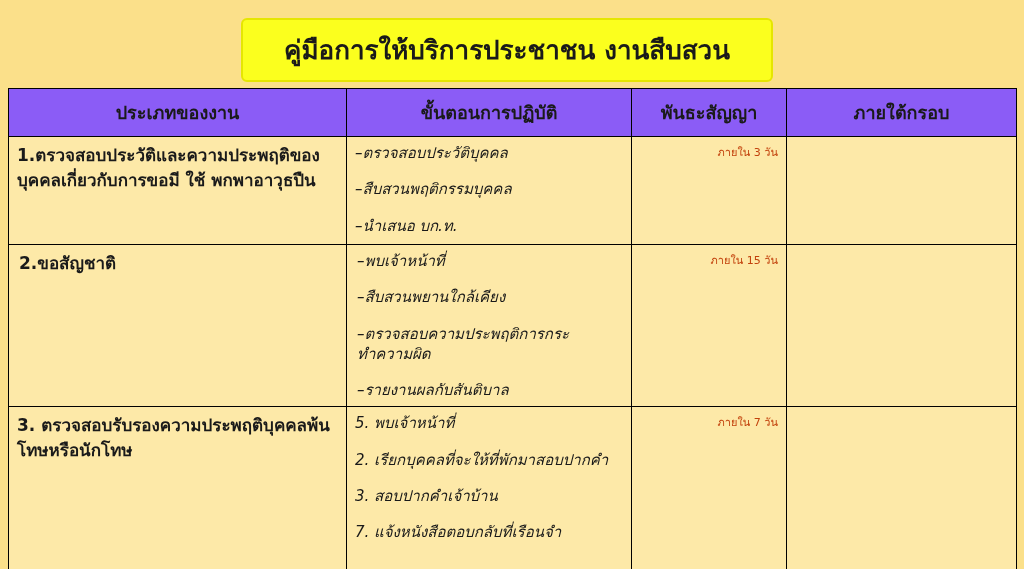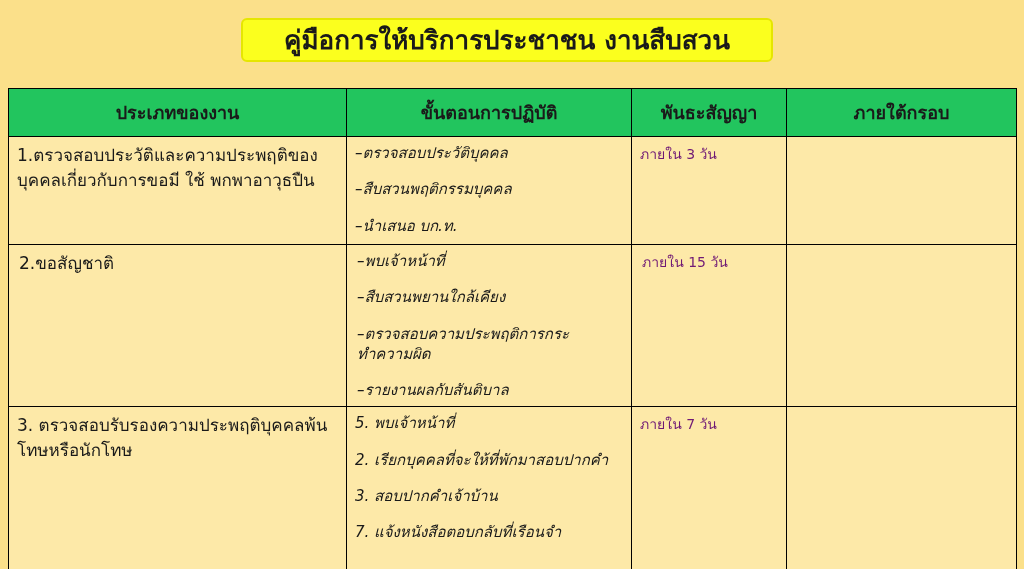--- a/index.html
+++ b/index.html
@@ -17,21 +17,21 @@
     position: relative;
     width: 1024px;
     height: 569px;
     box-sizing: border-box;
   }
   .title-banner {
     position: absolute;
     left: 241px;
     top: 18px;
     width: 532px;
-    height: 44px;
+    height: 64px;
     background: #fbff1e;
     border: 2px solid #e6e600;
     border-radius: 6px;
     display: flex;
     align-items: center;
     justify-content: center;
     box-sizing: border-box;
   }
   .title-text {
     font-size: 26px;
@@ -57,51 +57,52 @@
     padding: 6px 8px;
     box-sizing: border-box;
   }
   table.main-table thead th {
     height: 48px;
     text-align: center;
     vertical-align: middle;
     font-size: 18px;
     font-weight: bold;
     color: #1a1a1a;
-    background: #22c55e;
+    background: #8b5cf6;
   }
   .col1 { width: 338px; }
   .col2 { width: 285px; }
   .col3 { width: 155px; }
   .col4 { width: 230px; }
 
   td.cat-cell {
     font-size: 17px;
     line-height: 1.45;
     color: #1a1a1a;
     padding-top: 8px;
+    font-weight: bold;
   }
   td.steps-cell {
     font-size: 15px;
     line-height: 1.0;
     color: #1a1a1a;
     padding-top: 10px;
     font-style: italic;
   }
   td.steps-cell .step {
     margin: 0 0 16px 0;
     line-height: 1.35;
   }
   td.steps-cell .step:last-child {
     margin-bottom: 0;
   }
   td.promise-cell {
-    font-size: 14px;
-    text-align: left;
-    color: #701a75;
+    font-size: 11px;
+    text-align: right;
+    color: #c2410c;
     padding-top: 10px;
   }
   td.frame-cell {
     font-size: 14px;
     color: #1a1a1a;
   }
   tr.row-1 td { height: 108px; }
   tr.row-2 td { height: 140px; padding-left: 10px; }
   tr.row-3 td { height: 185px; }
 </style>

